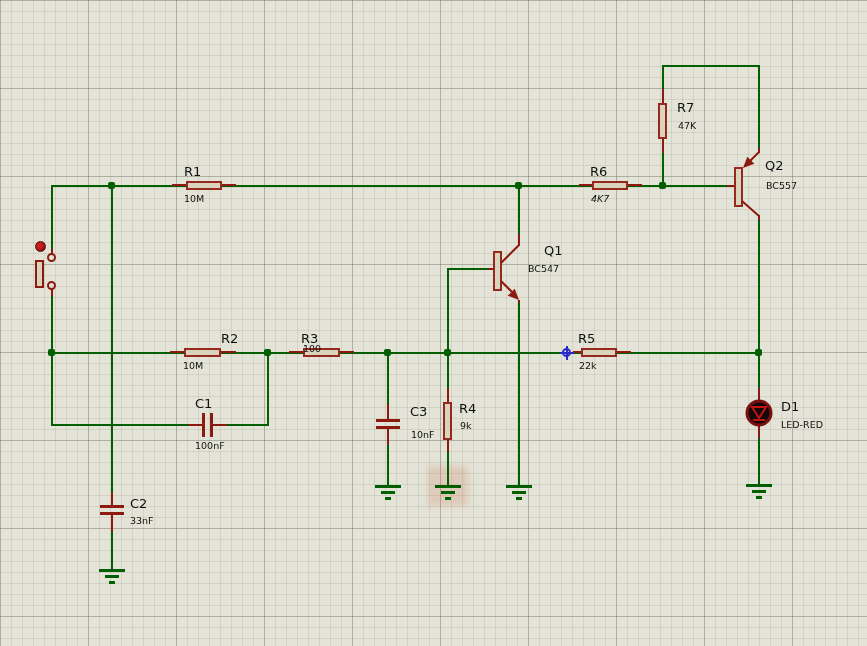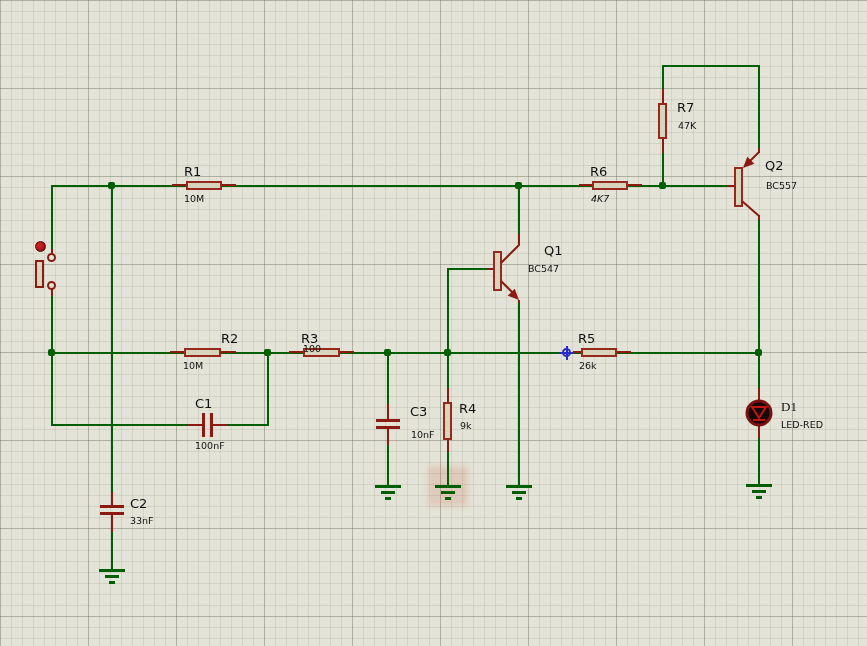--- a/index.html
+++ b/index.html
@@ -123,21 +123,21 @@
     <div class="rbody" style="left:303px;top:348px;width:37px;height:9px;"></div>
     <span class="ref" style="left:301px;top:331px;">R3</span>
     <span class="val" style="left:303px;top:343px;">100</span>
   </div>
 
   <div>
     <div class="ph" style="left:573px;top:351px;width:8px;"></div>
     <div class="ph" style="left:617px;top:351px;width:14px;"></div>
     <div class="rbody" style="left:581px;top:348px;width:36px;height:9px;"></div>
     <span class="ref" style="left:578px;top:331px;">R5</span>
-    <span class="val" style="left:579px;top:360px;">26k</span>
+    <span class="val" style="left:579px;top:360px;">22k</span>
   </div>
 
   <div>
     <div class="pv" style="left:447px;top:388px;height:14px;"></div>
     <div class="pv" style="left:447px;top:440px;height:12px;"></div>
     <div class="rbody" style="left:443px;top:402px;width:9px;height:38px;"></div>
     <span class="ref" style="left:459px;top:401px;">R4</span>
     <span class="val" style="left:460px;top:420px;">9k</span>
   </div>
 
@@ -196,21 +196,21 @@
   </div>
 
   <div>
     <div class="pv" style="left:758px;top:388px;height:13px;"></div>
     <div class="pv" style="left:758px;top:426px;height:12px;"></div>
     <svg class="led-svg" style="left:735px;top:389px;" width="50" height="50" viewBox="0 0 50 50">
       <circle cx="24" cy="24" r="12" fill="#140808" stroke="#7a1010" stroke-width="3"></circle>
       <polygon points="17,18 31,18 24,29" fill="none" stroke="#c41414" stroke-width="2"></polygon>
       <line x1="18" y1="31" x2="30" y2="31" stroke="#c41414" stroke-width="2"></line>
     </svg>
-    <span class="ref" style="left:781px;top:399px;font-family:Liberation Serif, serif;">D1</span>
+    <span class="ref" style="left:781px;top:399px;">D1</span>
     <span class="val" style="left:781px;top:419px;">LED-RED</span>
   </div>
 
   <div>
     <div class="pv" style="left:51px;top:249px;height:6px;"></div>
     <div class="pv" style="left:51px;top:290px;height:6px;"></div>
     <div class="btn-cap" style="left:35px;top:241px;"></div>
     <div class="plunger" style="left:35px;top:260px;"></div>
     <div class="contact" style="left:47px;top:253px;"></div>
     <div class="contact" style="left:47px;top:281px;"></div>

